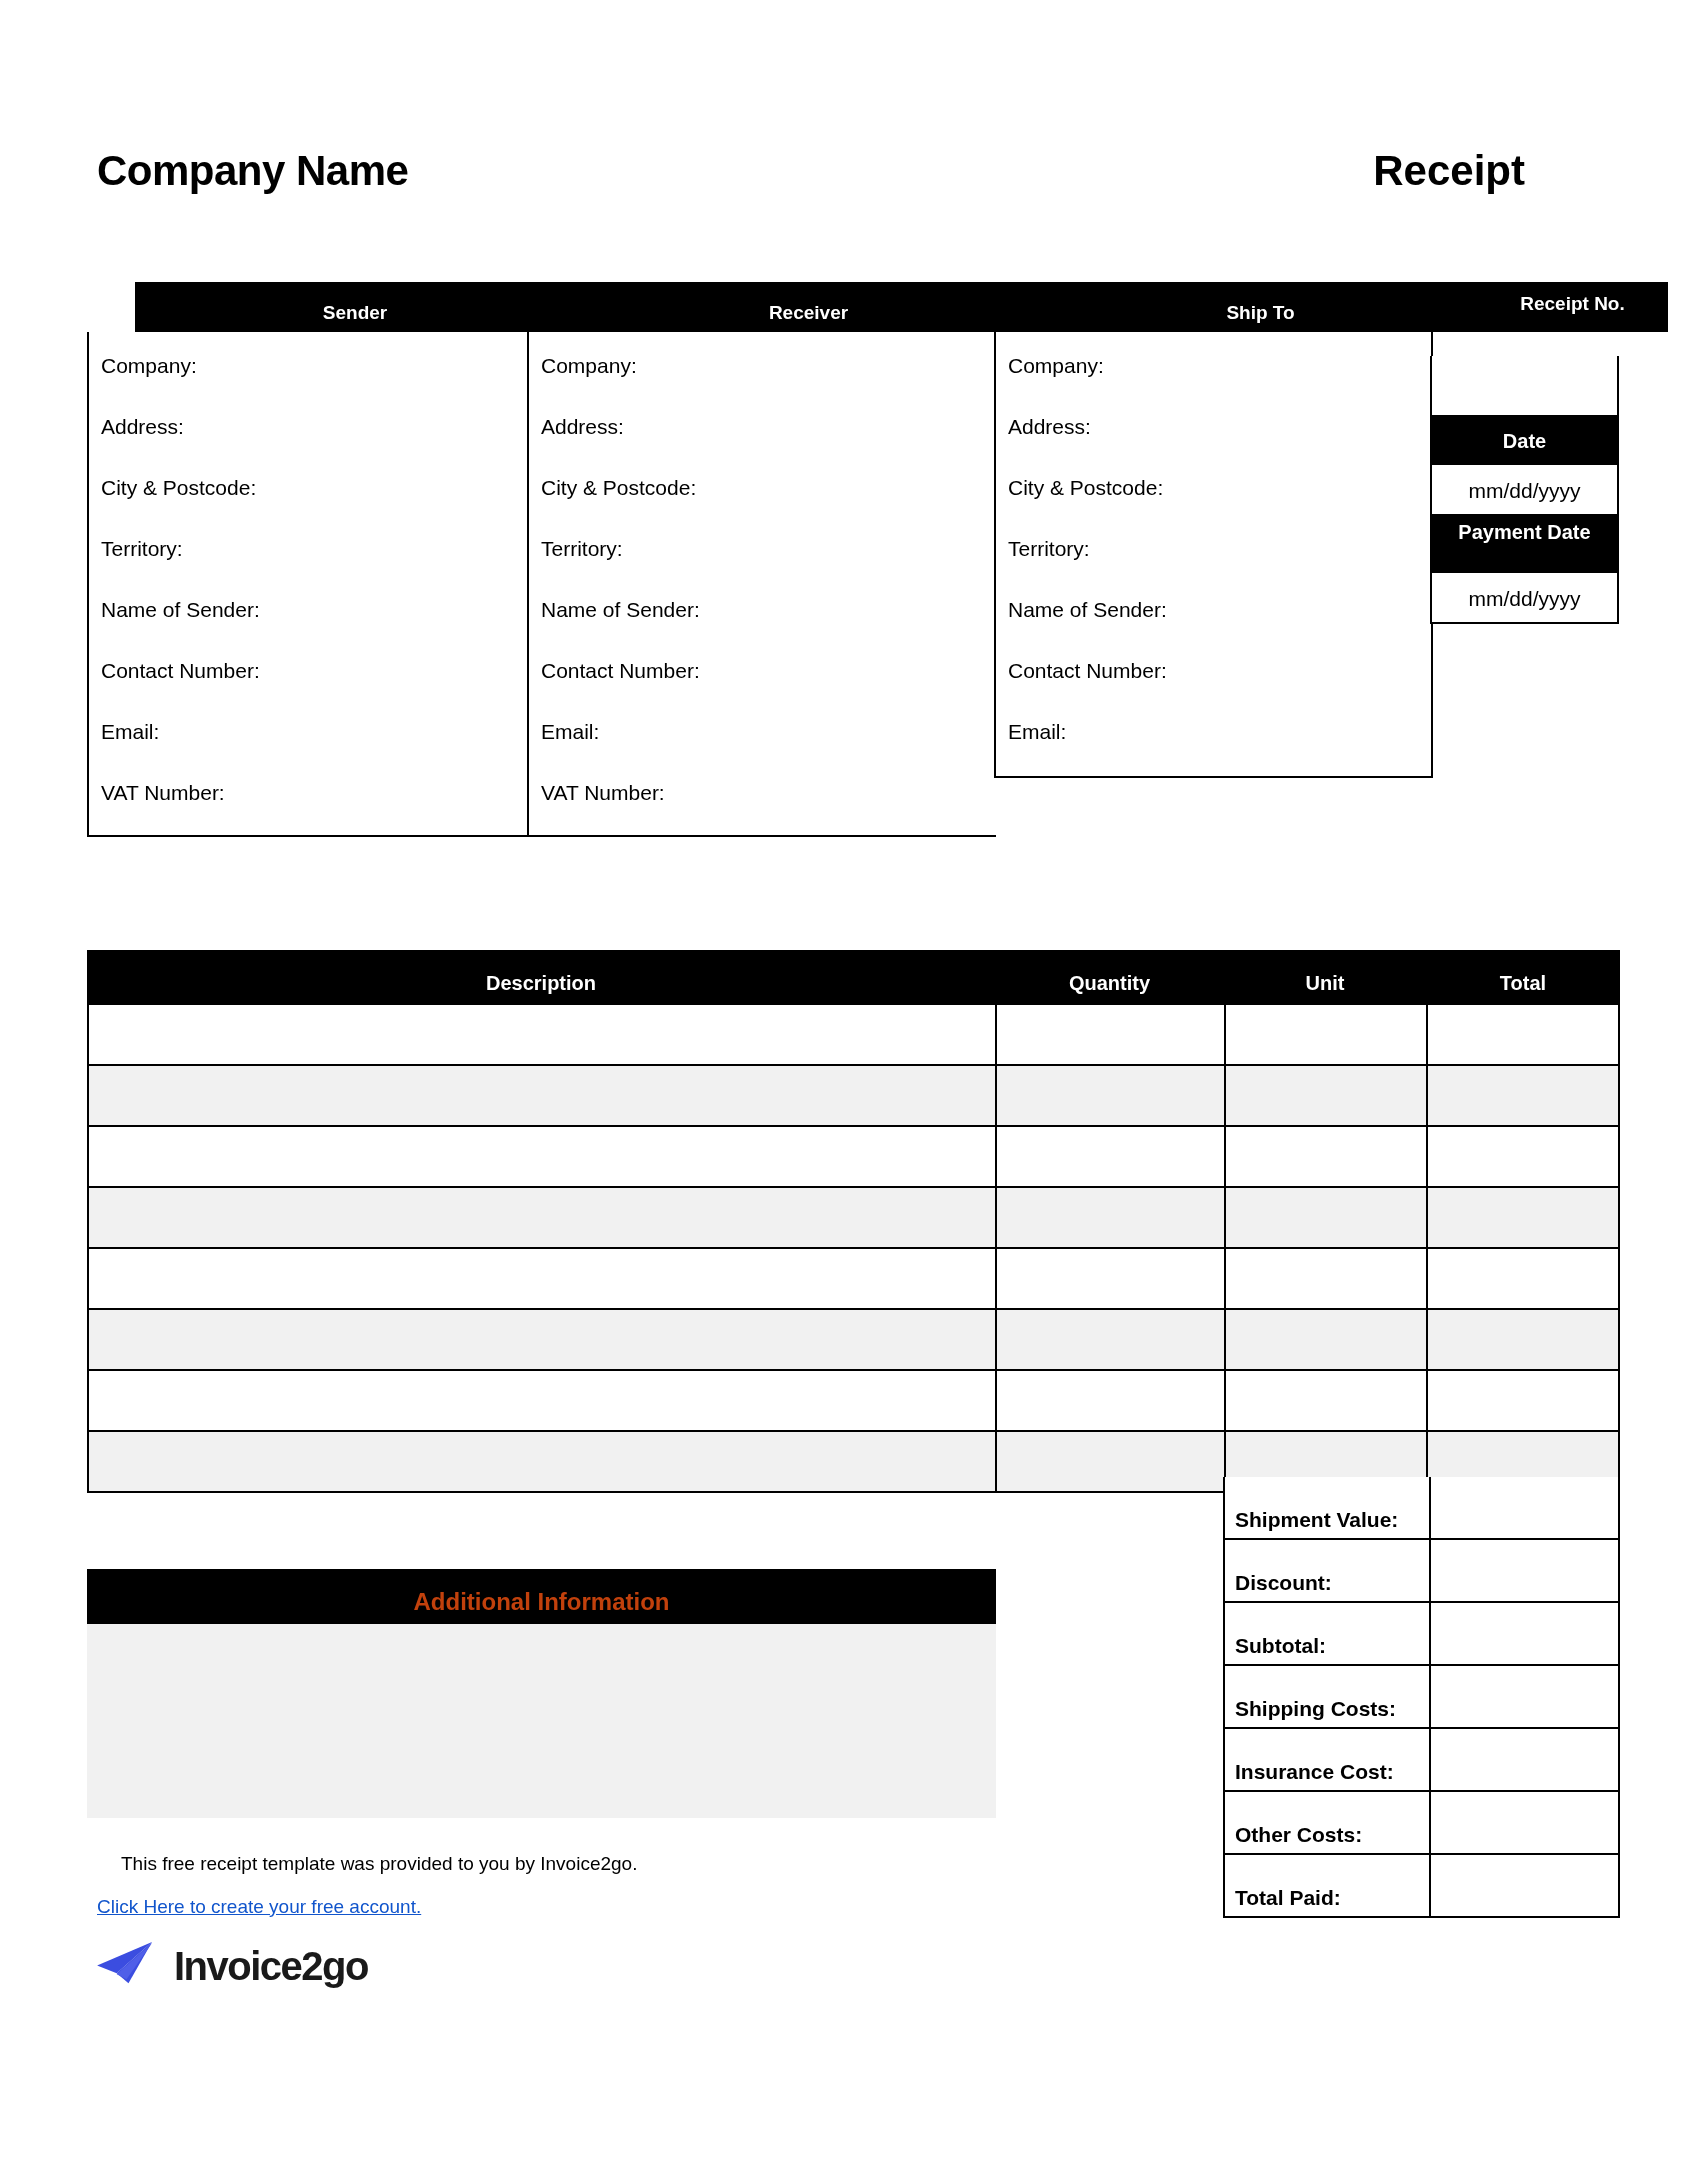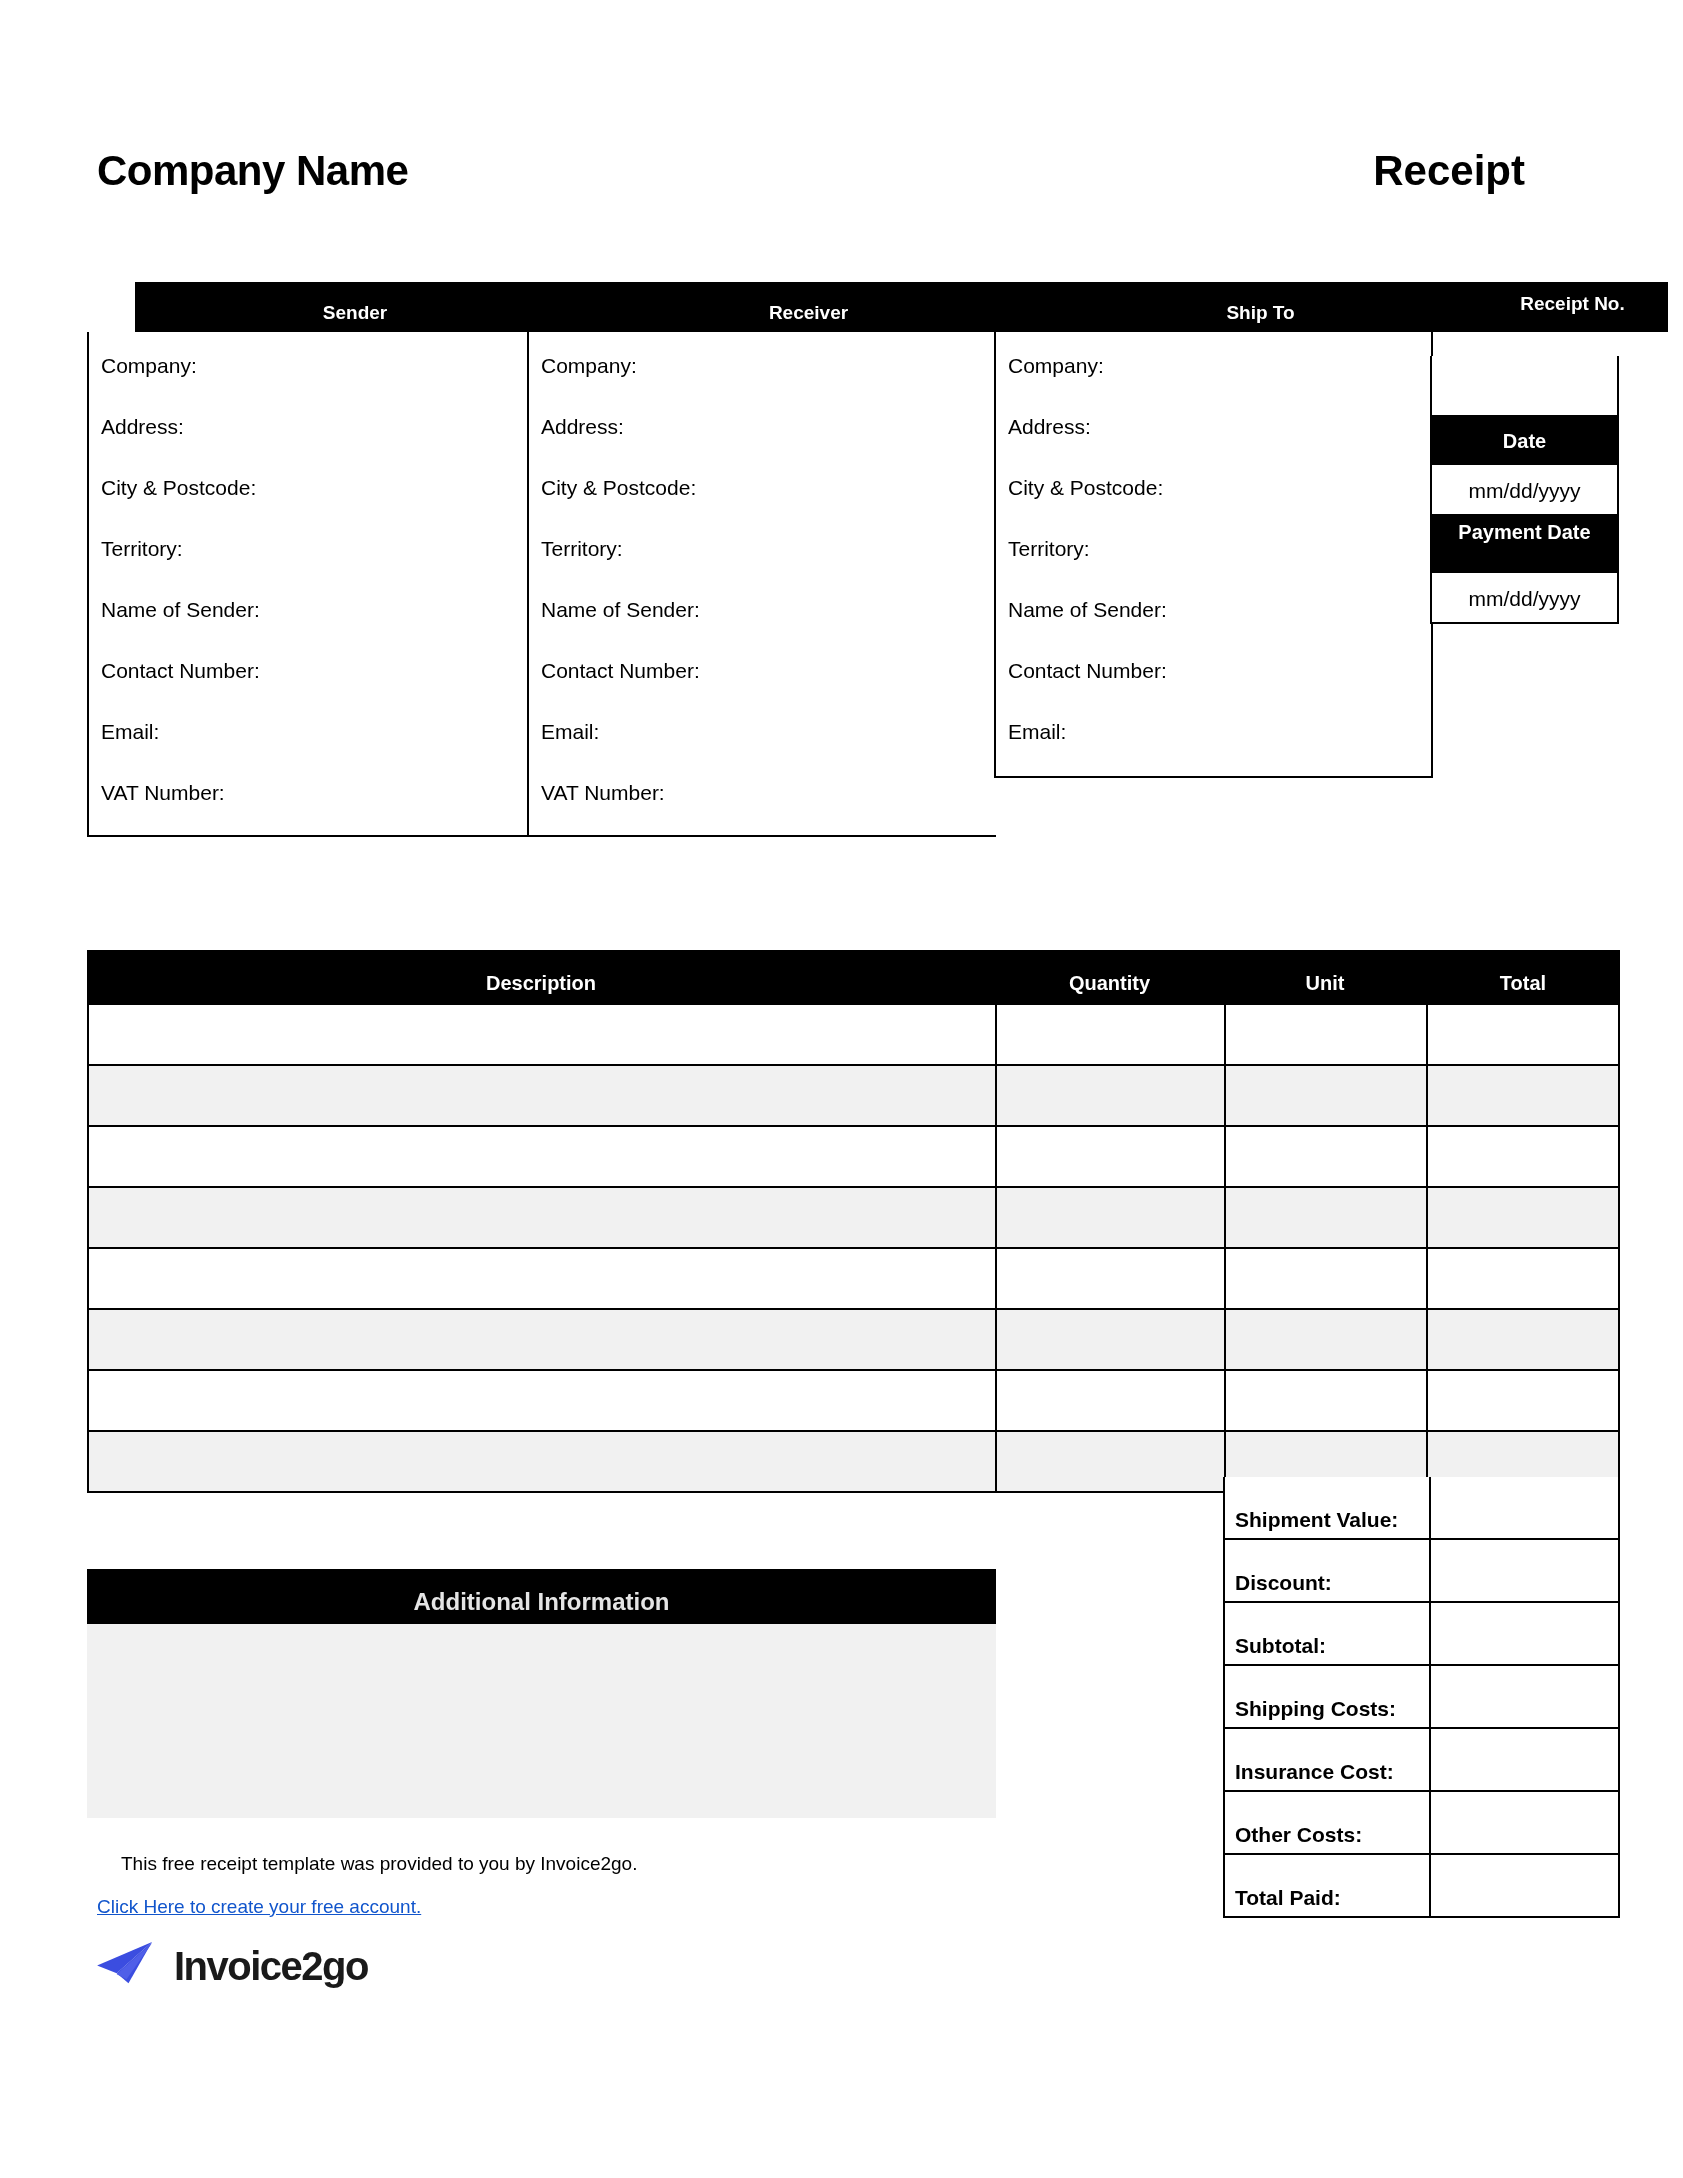--- a/index.html
+++ b/index.html
@@ -229,21 +229,21 @@
   
   .addinfo {
     position: absolute;
     left: 87px;
     top: 1569px;
     width: 909px;
   }
   .addinfo-head {
     height: 55px;
     background: #000000;
-    color: #e5e5e5;
+    color: #c2410c;
     font-size: 24px;
     font-weight: bold;
     text-align: center;
     line-height: 65px;
   }
   .addinfo-body {
     height: 194px;
     background: #f1f1f1;
   }
 

